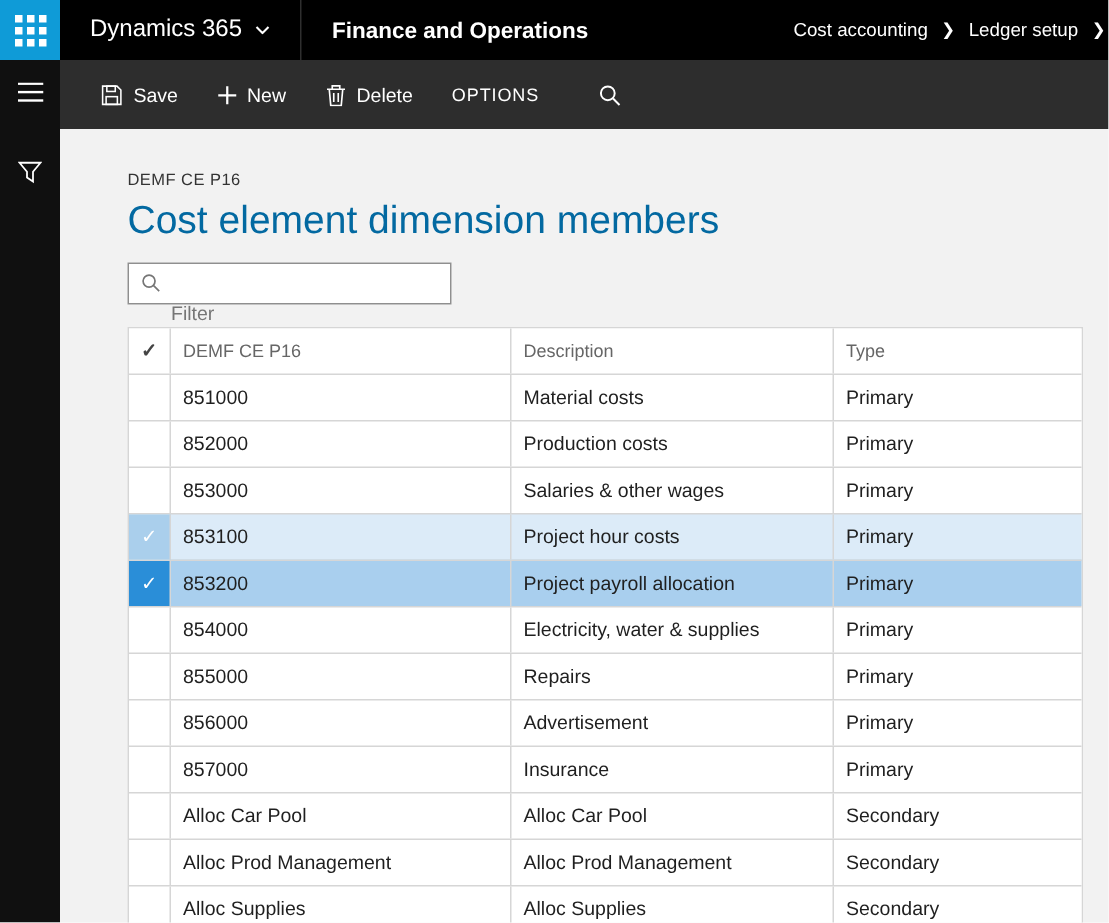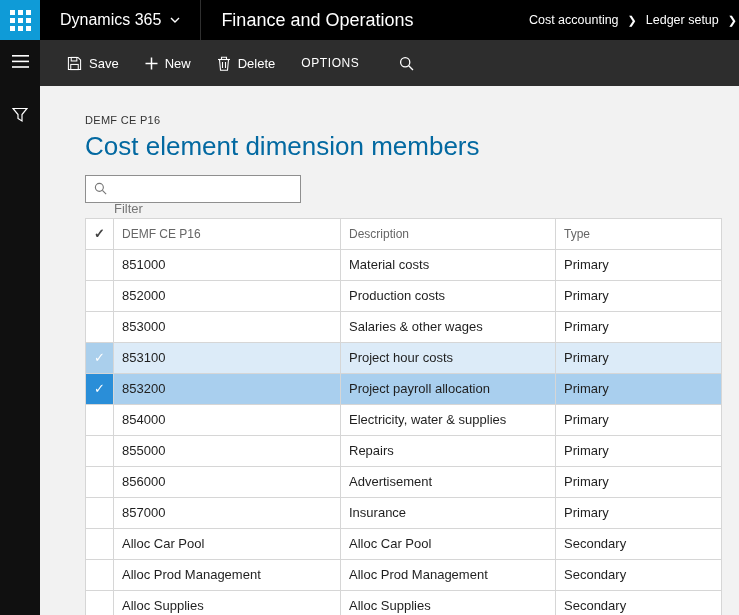--- a/index.html
+++ b/index.html
@@ -17,21 +17,21 @@
     background:#000; display:flex; align-items:center; color:#fff;
   }
   .waffle-tile {
     width:40px; height:40px; flex:0 0 40px; background:#0f9bd7;
     display:flex; align-items:center; justify-content:center; cursor:pointer;
   }
   .waffle-grid { display:grid; grid-template-columns:repeat(3,5px); grid-template-rows:repeat(3,5px); gap:3px; }
   .waffle-grid span { background:#fff; display:block; }
   .brand { display:flex; align-items:center; gap:9px; padding:0 20px; font-size:16px; height:100%; cursor:pointer;justify-content:space-between; }
   .vdivider { width:1px; height:40px; background:#2f2f2f; }
-  .appname { padding:16px 20px; font-size:18px; height:100%; display:flex; align-items:center; cursor:pointer; }
+  .appname { padding:16px 20px; font-size:15px; height:100%; display:flex; align-items:center; cursor:pointer;font-weight:bold; }
   .crumbs { margin-left:auto; display:flex; align-items:center; gap:9px; font-size:12.5px; padding-right:2px; }
   .crumb { cursor:pointer; white-space:nowrap; }
   .crumb-chev { font-size:11px; line-height:1; }
 
   
   .sidebar {
     position:absolute; top:40px; left:0; bottom:0; width:40px;
     background:#101010; display:flex; flex-direction:column; align-items:center;
     padding-top:15px; gap:36px;
   }

